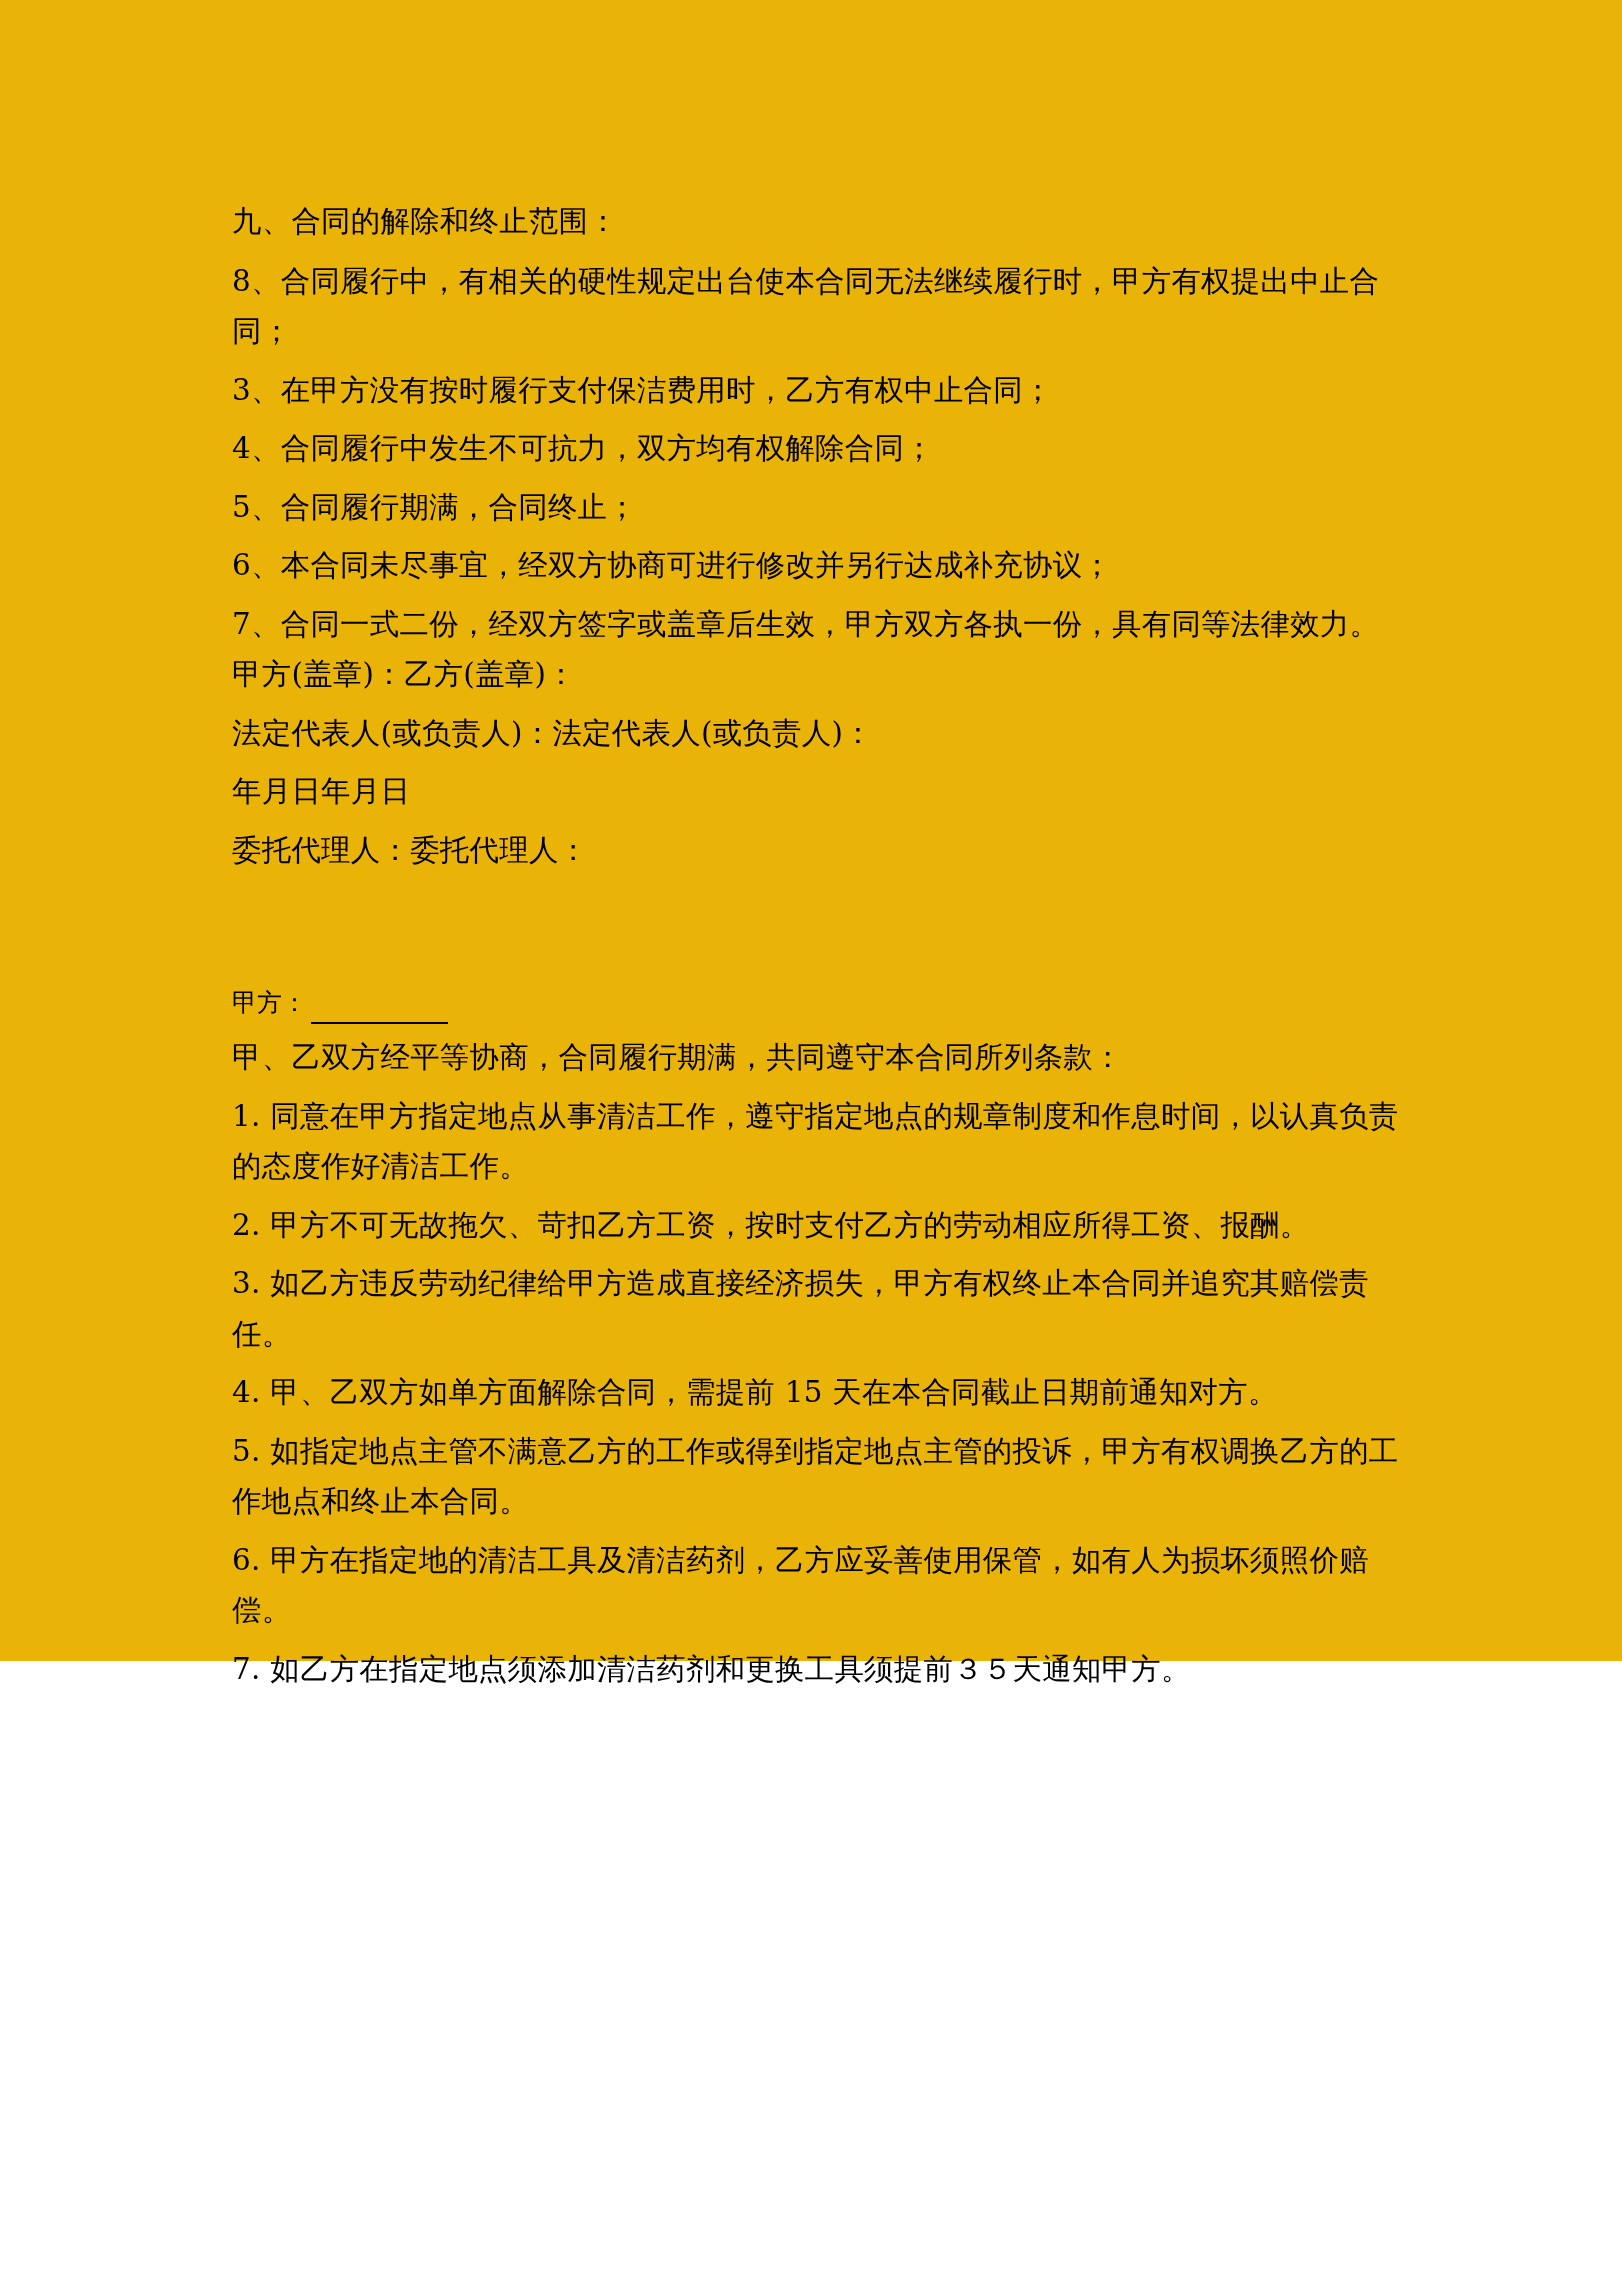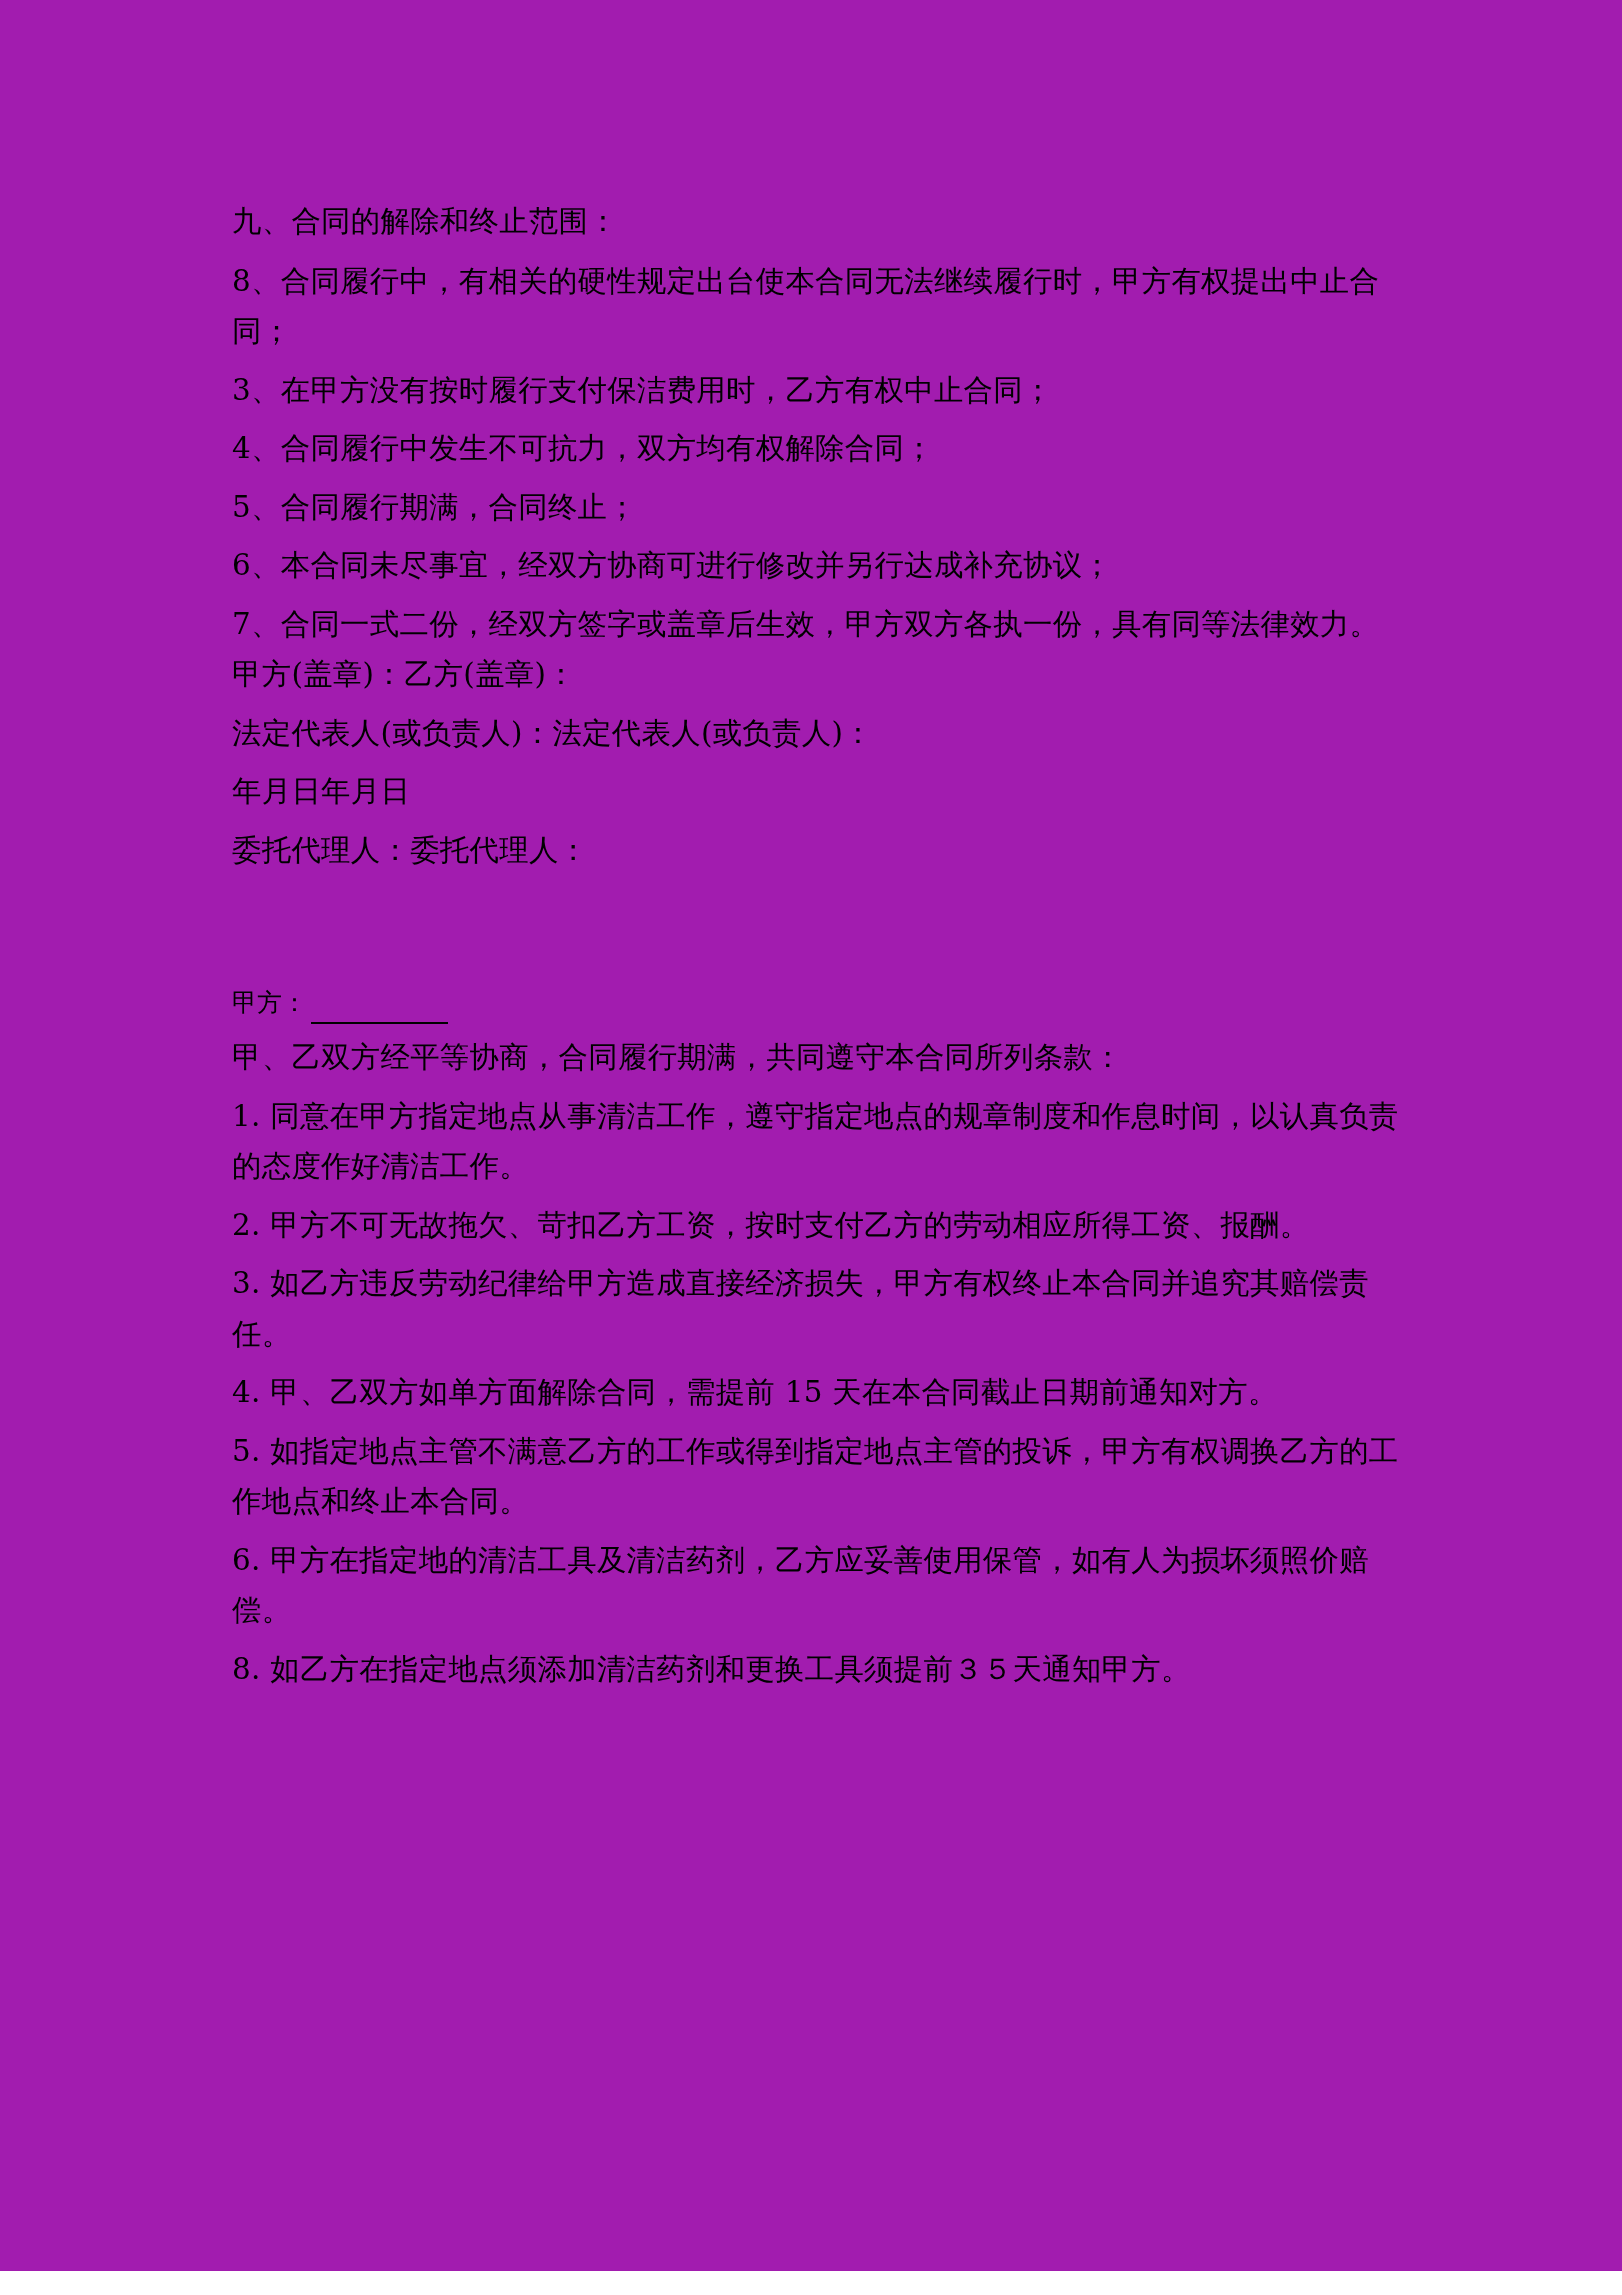--- a/index.html
+++ b/index.html
@@ -10,22 +10,22 @@
   body {
     width: 1623px;
     height: 2295px;
     font-family: "DejaVu Serif", "Liberation Serif", serif;
     color: #000000;
     overflow: hidden;
   }
   .page {
     position: relative;
     width: 1623px;
-    height: 2271px;
-    background: #a21caf;
+    height: 1661px;
+    background: #eab308;
     box-sizing: border-box;
     padding: 196px 216px 0 232px;
   }
   .doc-body {
     width: 1171px;
   }
   .para {
     font-size: 29.4px;
     line-height: 1.72;
     margin: 0 0 7.9px 0;
@@ -83,17 +83,17 @@
       <span class="blank-rule"></span>
     </div>
 
     <p class="para">甲、乙双方经平等协商，合同履行期满，共同遵守本合同所列条款：</p>
     <p class="para">1. 同意在甲方指定地点从事清洁工作，遵守指定地点的规章制度和作息时间，以认真负责的态度作好清洁工作。</p>
     <p class="para">2. 甲方不可无故拖欠、苛扣乙方工资，按时支付乙方的劳动相应所得工资、报酬。</p>
     <p class="para">3. 如乙方违反劳动纪律给甲方造成直接经济损失，甲方有权终止本合同并追究其赔偿责任。</p>
     <p class="para">4. 甲、乙双方如单方面解除合同，需提前 15 天在本合同截止日期前通知对方。</p>
     <p class="para">5. 如指定地点主管不满意乙方的工作或得到指定地点主管的投诉，甲方有权调换乙方的工作地点和终止本合同。</p>
     <p class="para">6. 甲方在指定地的清洁工具及清洁药剂，乙方应妥善使用保管，如有人为损坏须照价赔偿。</p>
-    <p class="para">8. 如乙方在指定地点须添加清洁药剂和更换工具须提前３５天通知甲方。</p>
+    <p class="para">7. 如乙方在指定地点须添加清洁药剂和更换工具须提前３５天通知甲方。</p>
 
   </div>
 </div>
 
 
 </body></html>

